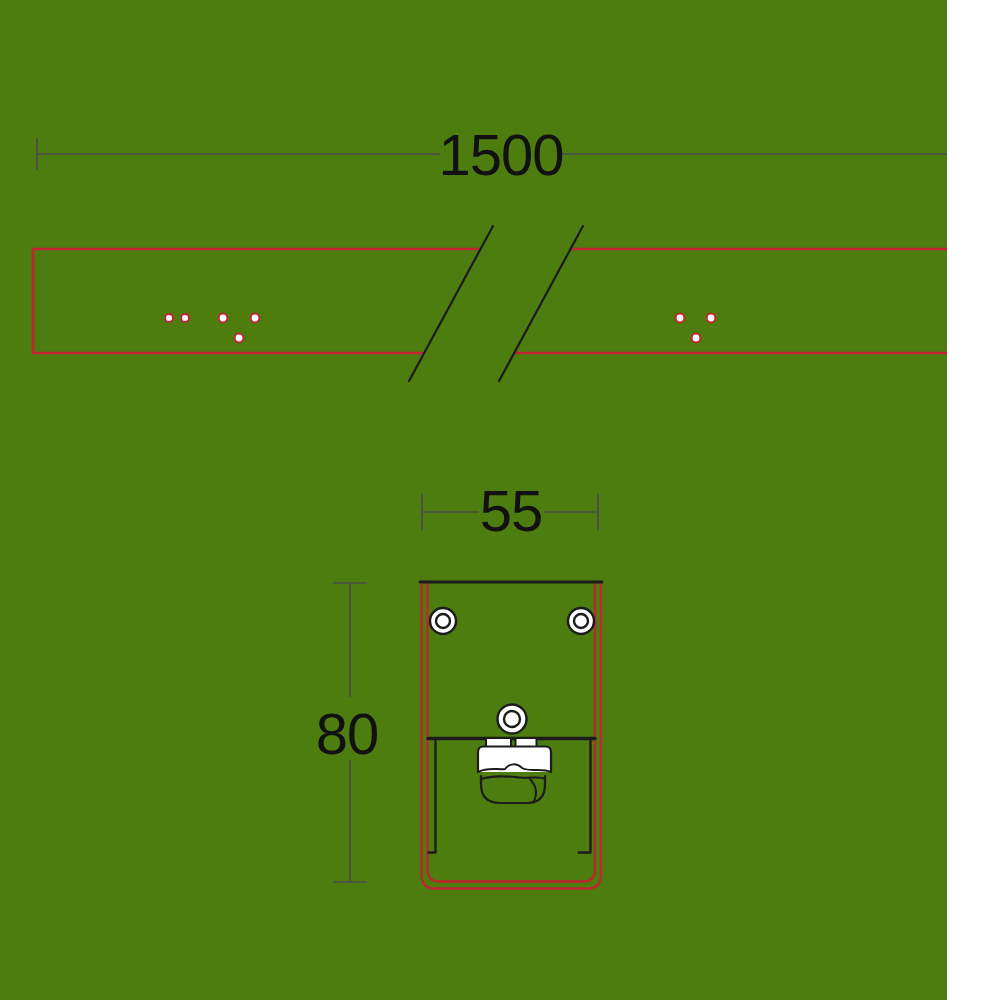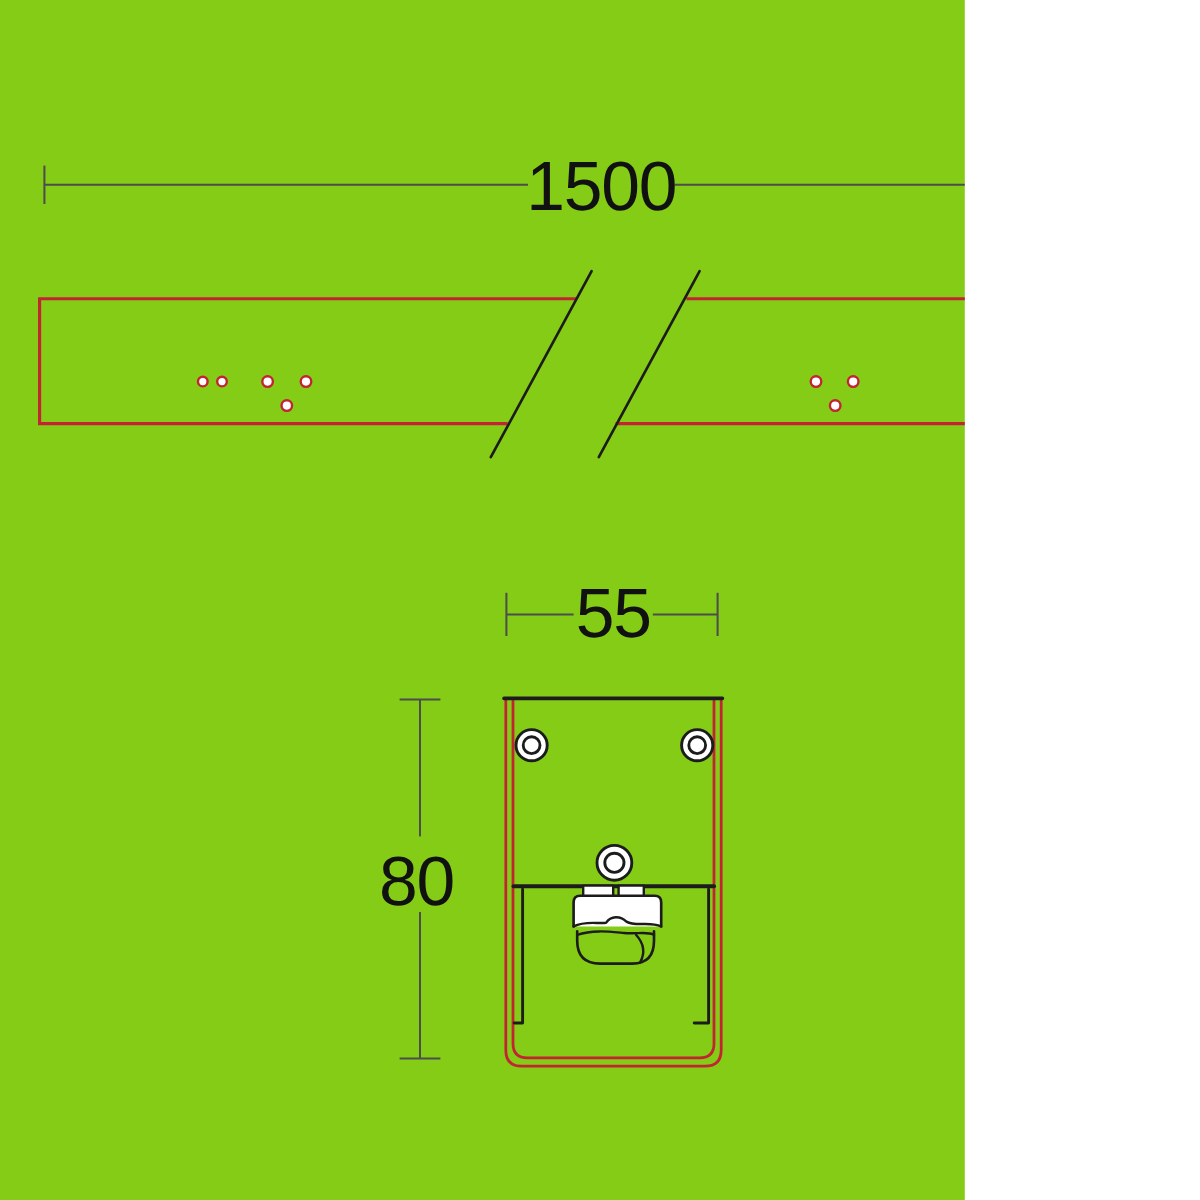--- a/index.html
+++ b/index.html
@@ -3,23 +3,23 @@
 <meta charset="utf-8">
 <style>
   html, body {
     margin: 0;
     padding: 0;
     background: #ffffff;
     font-family: "Liberation Sans", sans-serif;
   }
   .stage {
     position: relative;
-    width: 804px;
+    width: 947px;
     height: 1000px;
-    background: #84cc16;
+    background: #4d7c0f;
     overflow: hidden;
   }
   svg { display: block; }
   .dim-text {
     font-family: "Liberation Sans", sans-serif;
     font-size: 58px;
     letter-spacing: -1px;
   }
 </style>
 </head>

